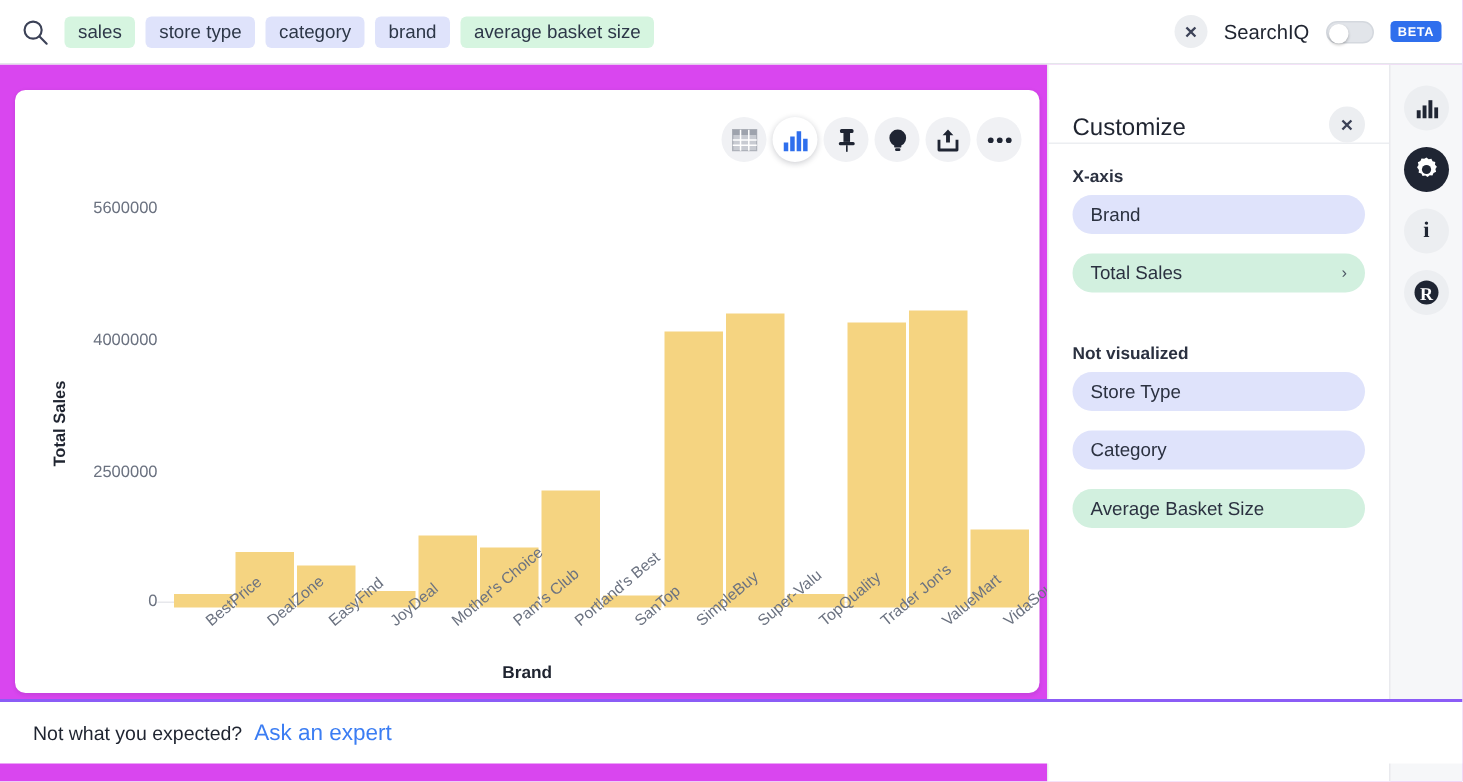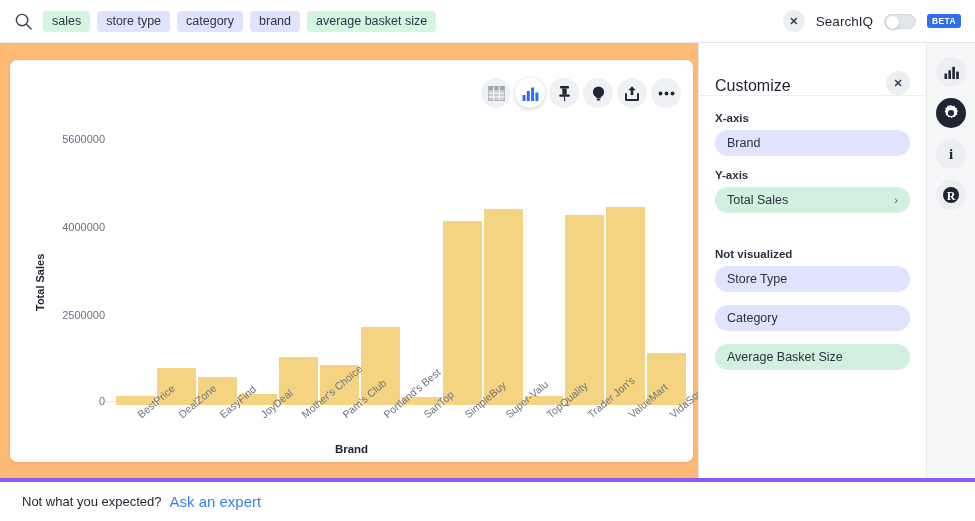--- a/index.html
+++ b/index.html
@@ -2,21 +2,21 @@
 <html><head>
 <meta charset="utf-8">
 <style>
   * { box-sizing: border-box; margin: 0; padding: 0; }
   html, body {
     width: 975px; height: 521px;
     font-family: "Liberation Sans", sans-serif;
     background: #f4f5f7;
     overflow: hidden;
   }
-  #app { position: relative; width: 975px; height: 521px; background: #fdba74; }
+  #app { position: relative; width: 975px; height: 521px; background: #d946ef; }
 
   
   .searchbar {
     position: absolute; top: 0; left: 0; width: 975px; height: 43px;
     background: #ffffff; display: flex; align-items: center;
     border-bottom: 1px solid #e4e6eb;
   }
   .search-icon { margin-left: 14px; margin-right: 10px; display: flex; align-items: center; }
   .chips { display: flex; align-items: center; gap: 7px; flex: 1; }
   .chip {
@@ -137,22 +137,22 @@
     display: flex; flex-direction: column; align-items: center; padding-top: 14px; gap: 11px;
   }
   .rail-btn {
     width: 30px; height: 30px; border-radius: 50%; background: #eceef1;
     display: flex; align-items: center; justify-content: center; cursor: pointer;
   }
   .rail-btn.dark { background: #1f2533; }
 
   
   .footer {
-    position: absolute; left: 0; bottom: 0; width: 975px; height: 43px;
-    background: #ffffff; border-top: 4px solid #8b5cf6;
+    position: absolute; left: 0; bottom: 12px; width: 975px; height: 43px;
+    background: #ffffff; border-top: 2px solid #8b5cf6;
     display: flex; align-items: center; padding-left: 22px; gap: 8px;
   }
   .footer-text { font-size: 13px; color: #1f2430; }
   .footer-link { font-size: 15px; color: #3b7df3; cursor: pointer; }
 </style>
 </head>
 <body>
 
 <div id="app">
 
@@ -312,21 +312,20 @@
       <div class="panel-head">
         <div class="panel-title">Customize</div>
         <div class="panel-close">✕</div>
       </div>
       <div class="panel-body">
         <div class="field-label">X-axis</div>
         <div class="pill attr">
           <span>Brand</span>
         </div>
 
-        <div class="field-label">Y-axis</div>
         <div class="pill measure">
           <span>Total Sales</span>
           <span class="chev">›</span>
         </div>
 
 
         <div class="section-gap"></div>
 
         <div class="field-label">Not visualized</div>
         <div class="pill attr">

